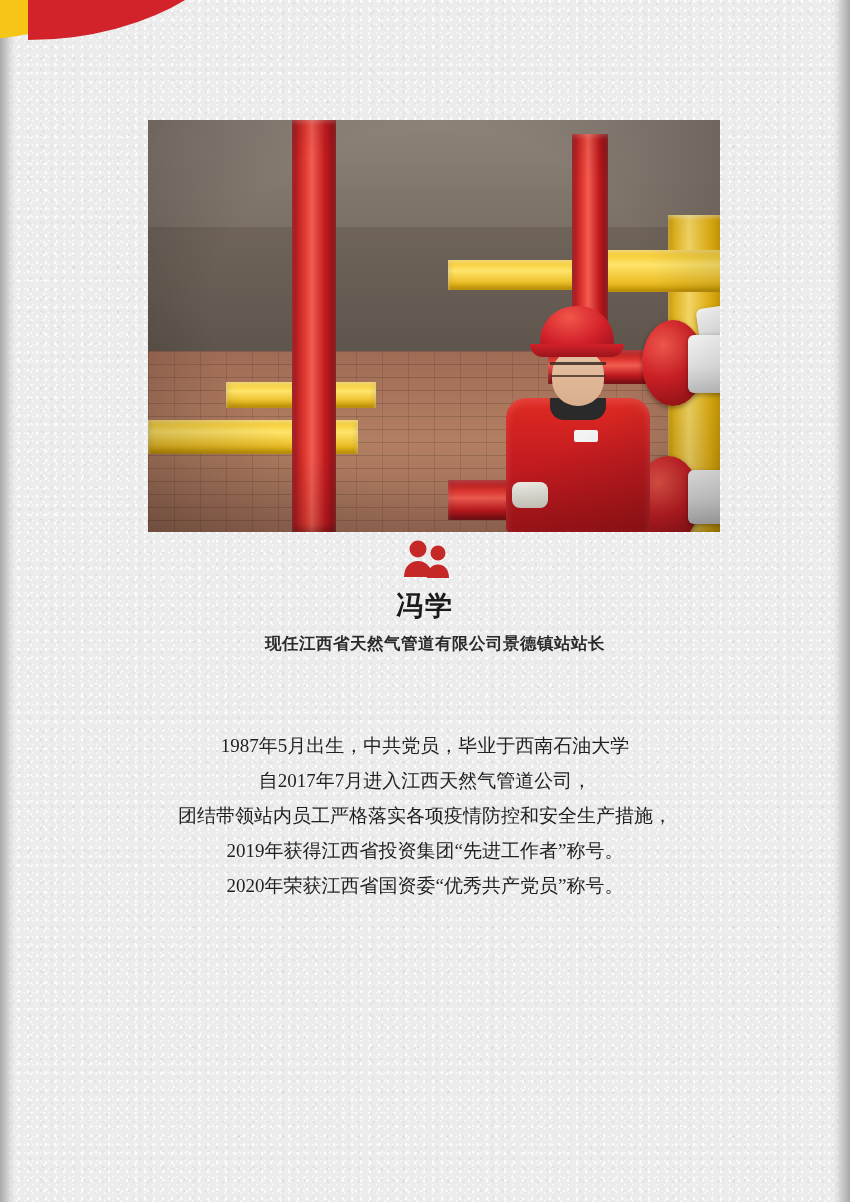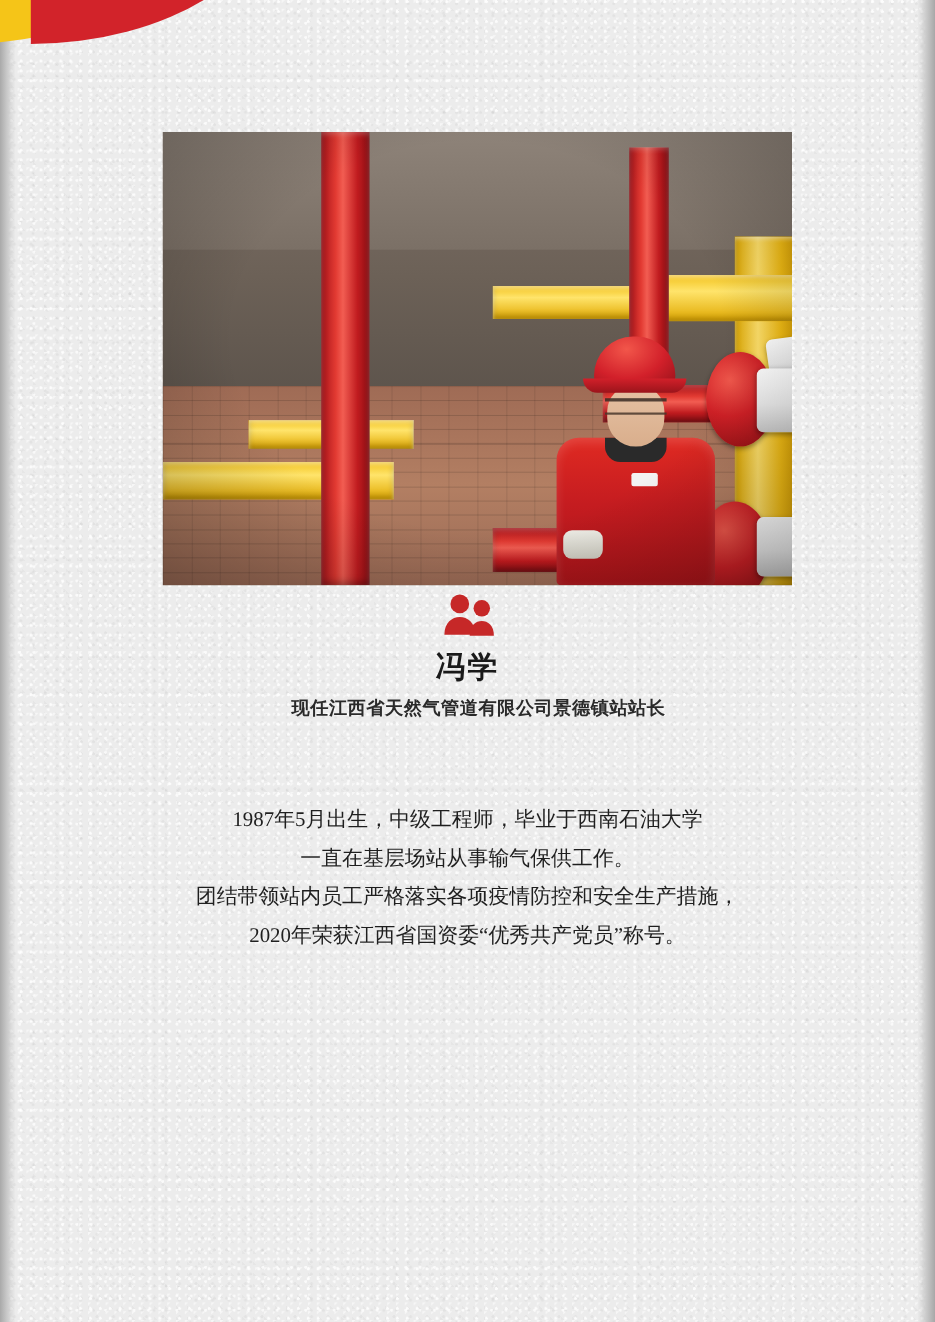--- a/index.html
+++ b/index.html
@@ -329,19 +329,20 @@
       <circle cx="39" cy="13" r="7.5" fill="#c62828"></circle>
       <path d="M28 38 C28 28.5 33.5 24.5 39 24.5 C44.5 24.5 50 28.5 50 38 Z" fill="#c62828"></path>
     </svg>
   </div>
 
   <div class="name">冯学</div>
 
   <div class="subtitle">现任江西省天然气管道有限公司景德镇站站长</div>
 
   <div class="bio">
-    <div>1987年5月出生，中级工程师，毕业于西南石油大学</div>
-    <div>一直在基层场站从事输气保供工作。</div>
+    <div>1987年5月出生，中共党员，毕业于西南石油大学</div>
+    <div>自2017年7月进入江西天然气管道公司，</div>
     <div>团结带领站内员工严格落实各项疫情防控和安全生产措施，</div>
+    <div>2019年获得江西省投资集团“先进工作者”称号。</div>
     <div>2020年荣获江西省国资委“优秀共产党员”称号。</div>
   </div>
 
 </div>
 
 </body></html>

